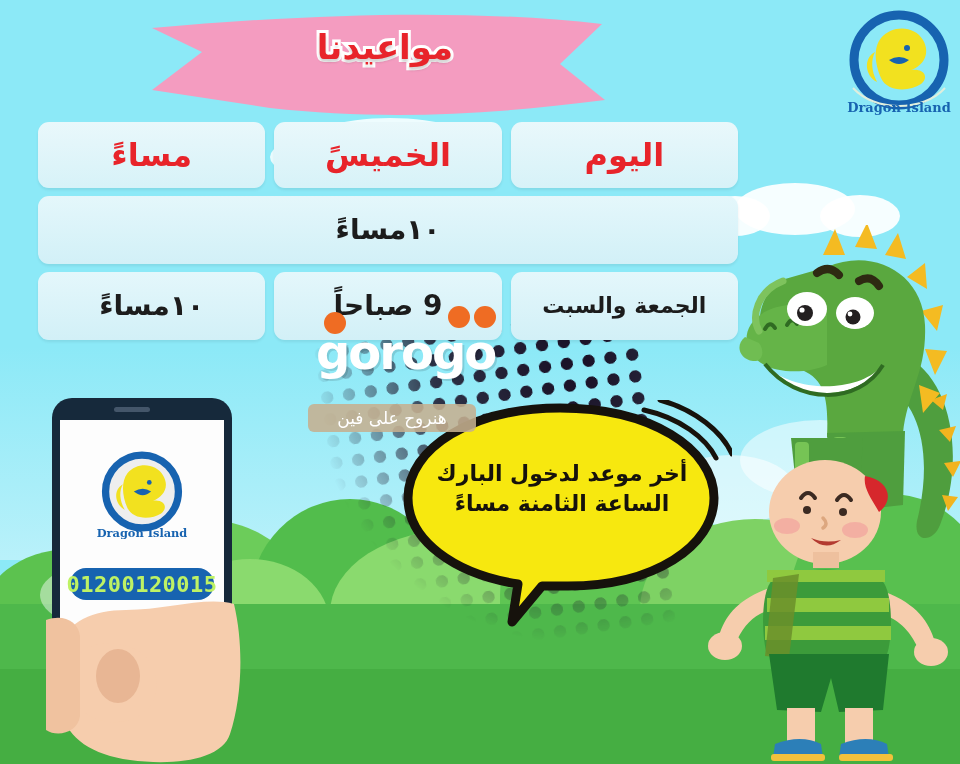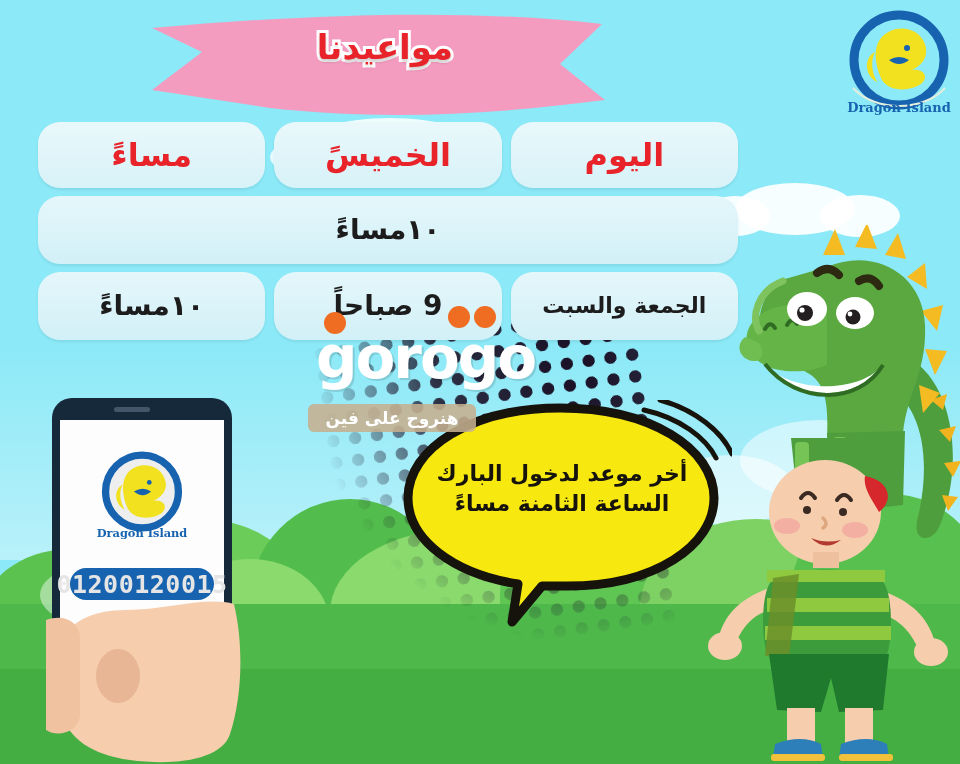--- a/index.html
+++ b/index.html
@@ -38,21 +38,21 @@
     letter-spacing:1px;line-height:1.5;
   }
 
   
   .logo-tr{position:absolute;left:845px;top:8px;width:108px;height:112px;}
 
   
   .table{position:absolute;left:38px;top:122px;width:700px;direction:rtl;}
   .trow{display:flex;gap:9px;margin-bottom:8px;}
   .cell{
-    flex:1 1 0;height:68px;border-radius:22px;
+    flex:1 1 0;height:68px;border-radius:11px;
     background:linear-gradient(#e4f7fb,#d2f0f7);
     box-shadow:0 2px 3px rgba(0,0,0,.07);
     display:flex;align-items:center;justify-content:center;
     text-align:center;box-sizing:border-box;padding:0 4px;
   }
   .trow.head .cell{height:66px;background:linear-gradient(#e9f8fb,#d7f2f8);}
   .head-txt{font-size:32px;font-weight:bold;color:#e8242a;line-height:1;}
   .body-txt{font-size:28px;font-weight:bold;color:#1c1c1c;line-height:1;}
   .body-txt.small{font-size:22px;}
 
@@ -72,38 +72,38 @@
     transform:rotate(-8deg);}
 
   
   .phone{position:absolute;left:52px;top:398px;width:180px;height:330px;}
   .phone-body{position:absolute;left:0;top:0;width:180px;height:330px;background:#16293b;border-radius:20px;}
   .phone-screen{position:absolute;left:8px;top:22px;width:164px;height:285px;background:#fdfdfd;}
   .notch{position:absolute;left:62px;top:9px;width:36px;height:5px;background:#44566a;border-radius:3px;}
   .phone-logo{position:absolute;left:32px;top:26px;width:100px;height:102px;}
   .num-pill{position:absolute;left:10px;top:148px;width:144px;height:32px;background:#1763b0;border-radius:16px;
     display:flex;align-items:center;justify-content:center;}
-  .num-txt{font-family:"DejaVu Sans Mono","Liberation Mono",monospace;font-size:25px;font-weight:bold;color:#e5e5e5;letter-spacing:.5px;}
+  .num-txt{font-family:"DejaVu Sans Mono","Liberation Mono",monospace;font-size:22px;font-weight:bold;color:#bef264;letter-spacing:.5px;}
   .call-row{position:absolute;left:28px;top:192px;width:110px;height:42px;}
   .cbtn{position:absolute;top:0;width:42px;height:42px;border-radius:50%;}
   .cbtn.green{left:0;background:#86c232;}
   .cbtn.red{left:60px;background:#d9343a;}
   .hand{position:absolute;left:-6px;top:150px;width:210px;height:215px;}
 
   
   .wm{position:absolute;left:298px;top:328px;width:345px;height:115px;}
   .wm-text{
     font-family:"DejaVu Sans","Liberation Sans",sans-serif;
-    font-size:58px;font-weight:bold;color:#fff;letter-spacing:-2px;
+    font-size:48px;font-weight:bold;color:#fff;letter-spacing:-2px;
     text-shadow:2px 2px 0 rgba(0,0,0,.12);
     position:absolute;left:18px;top:-4px;
   }
   .wm-tag{position:absolute;left:10px;top:76px;width:168px;height:28px;background:rgba(197,175,144,.88);border-radius:6px;
     display:flex;align-items:center;justify-content:center;}
-  .wm-tag span{font-size:17px;color:#fff;direction:rtl;font-weight:bold;}
+  .wm-tag span{font-size:17px;color:#fff;direction:rtl;font-weight:normal;}
   .wm-dot{position:absolute;width:22px;height:22px;border-radius:50%;background:#ef6c23;}
 
   
   .dino{position:absolute;left:735px;top:225px;width:230px;height:320px;}
   .boy{position:absolute;left:703px;top:438px;width:260px;height:326px;}
 </style>
 </head>
 <body>
 
 <div class="stage">

